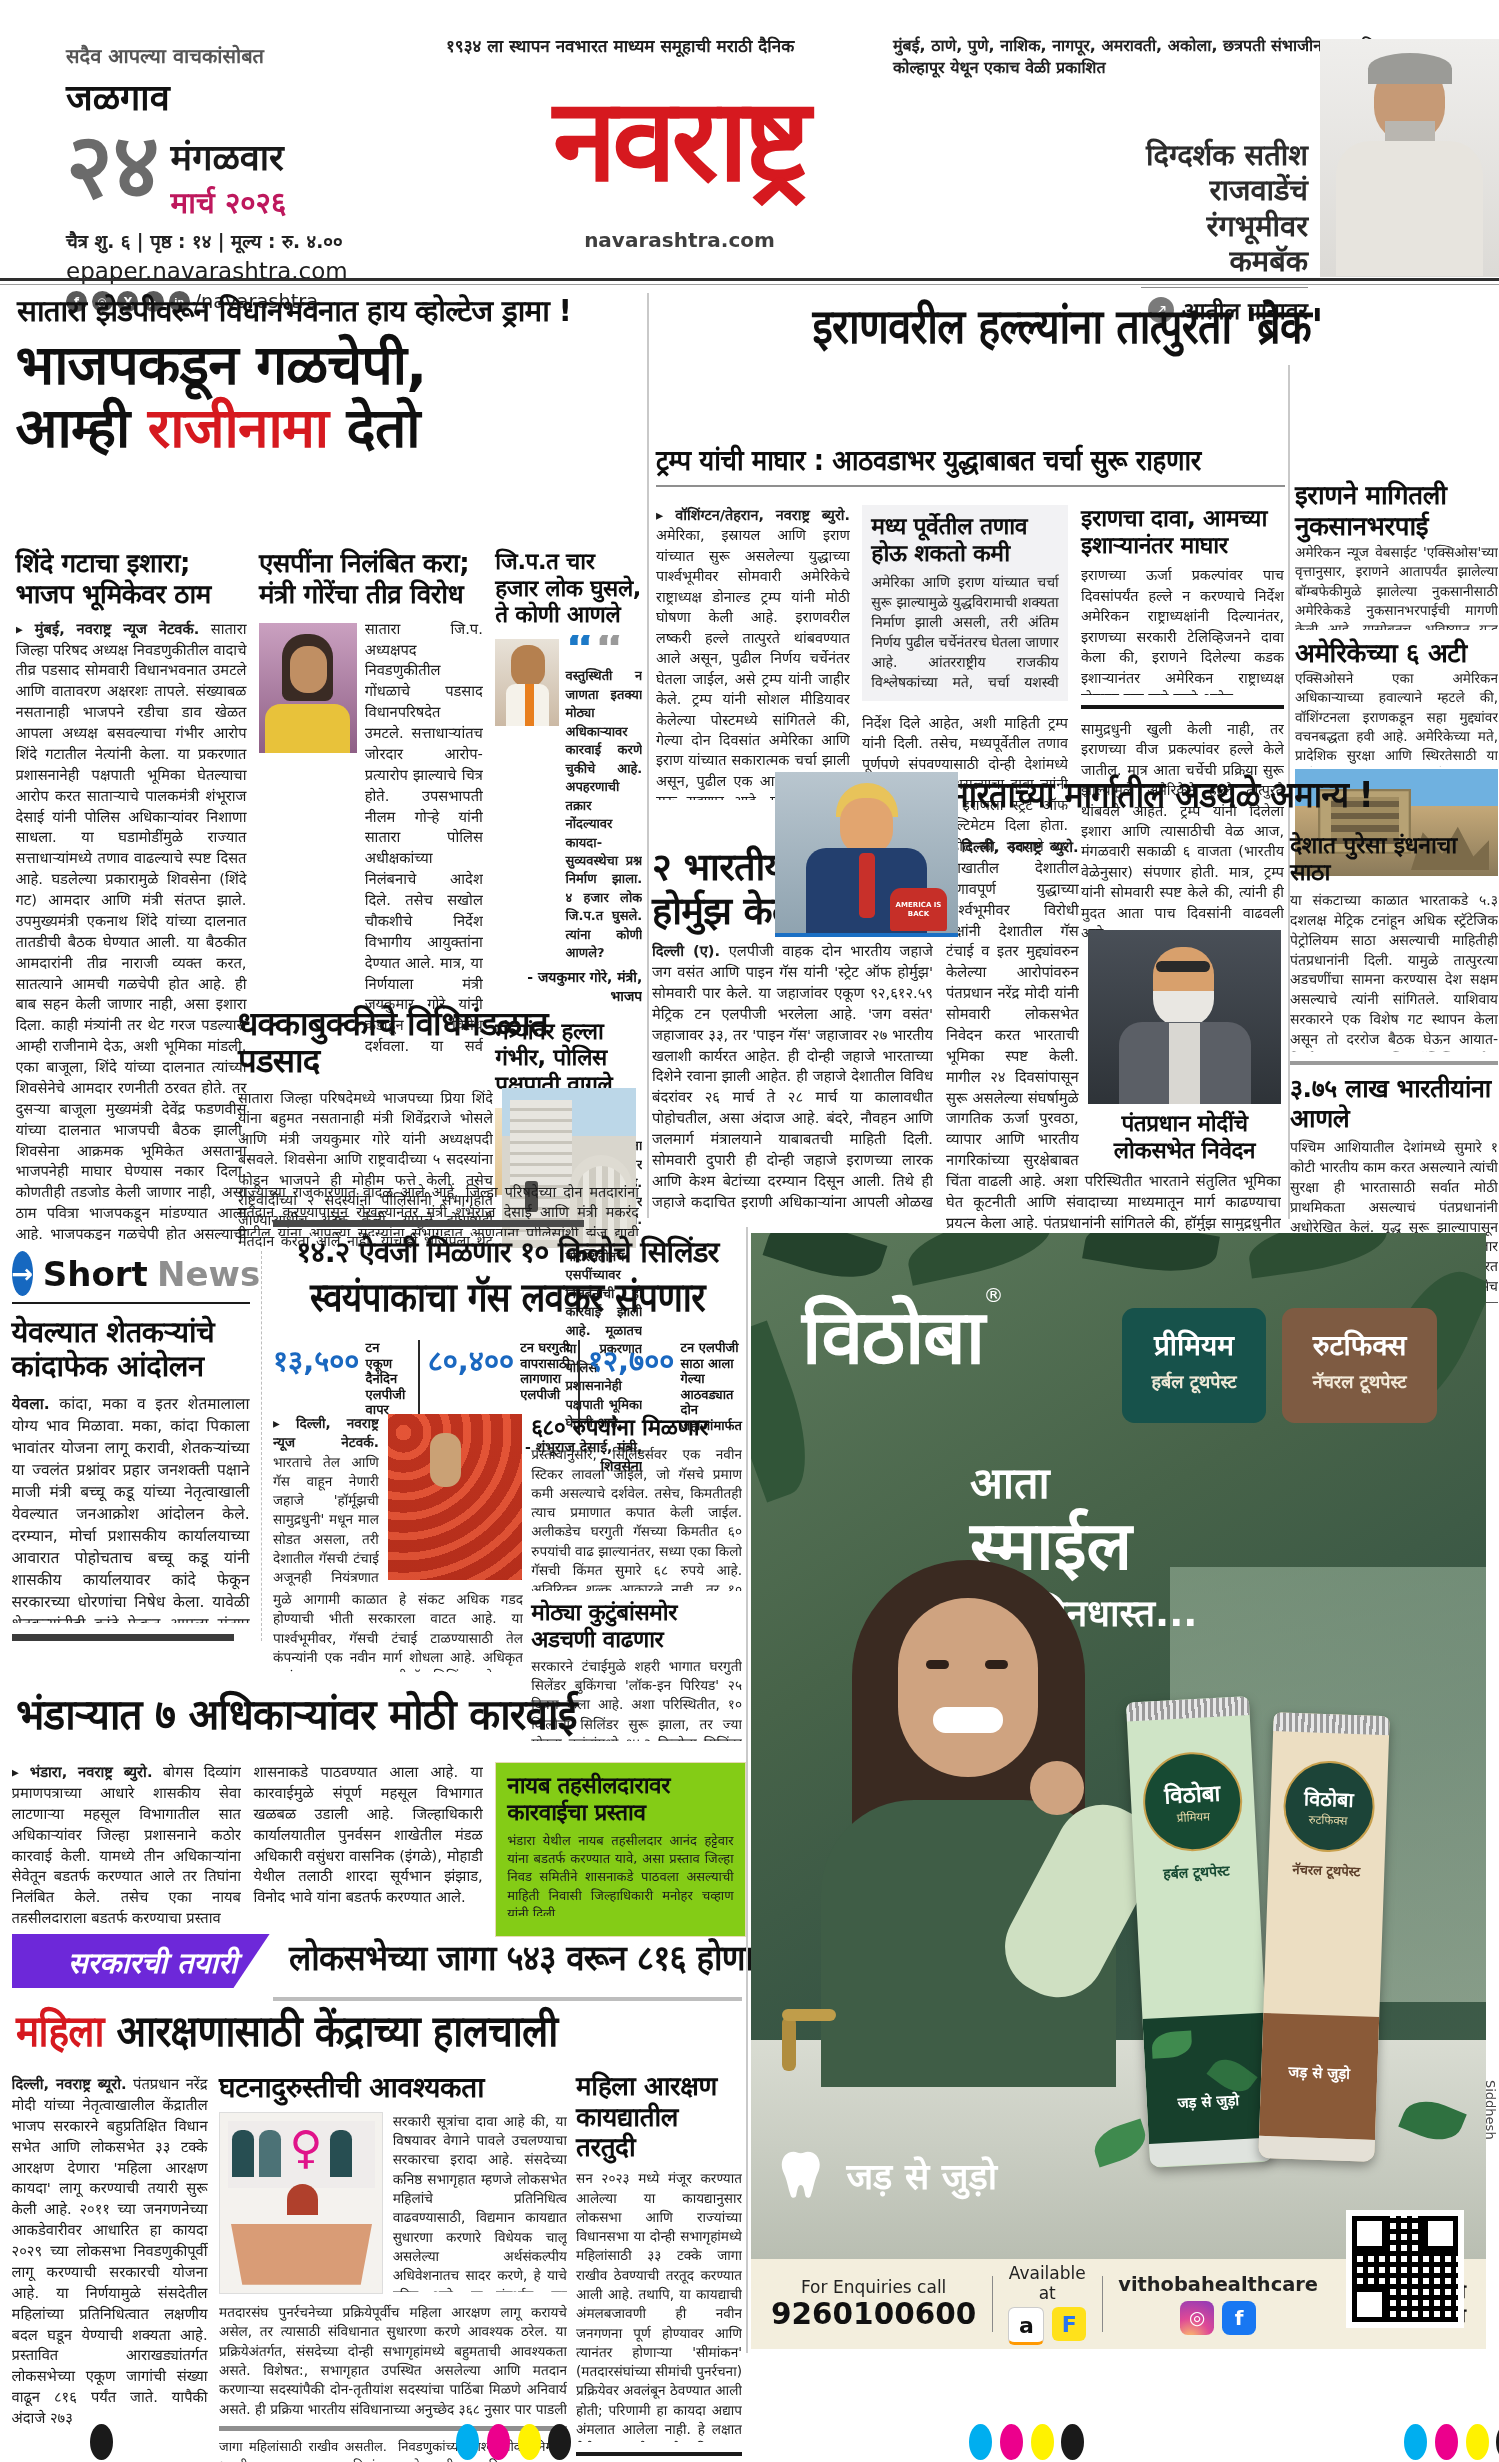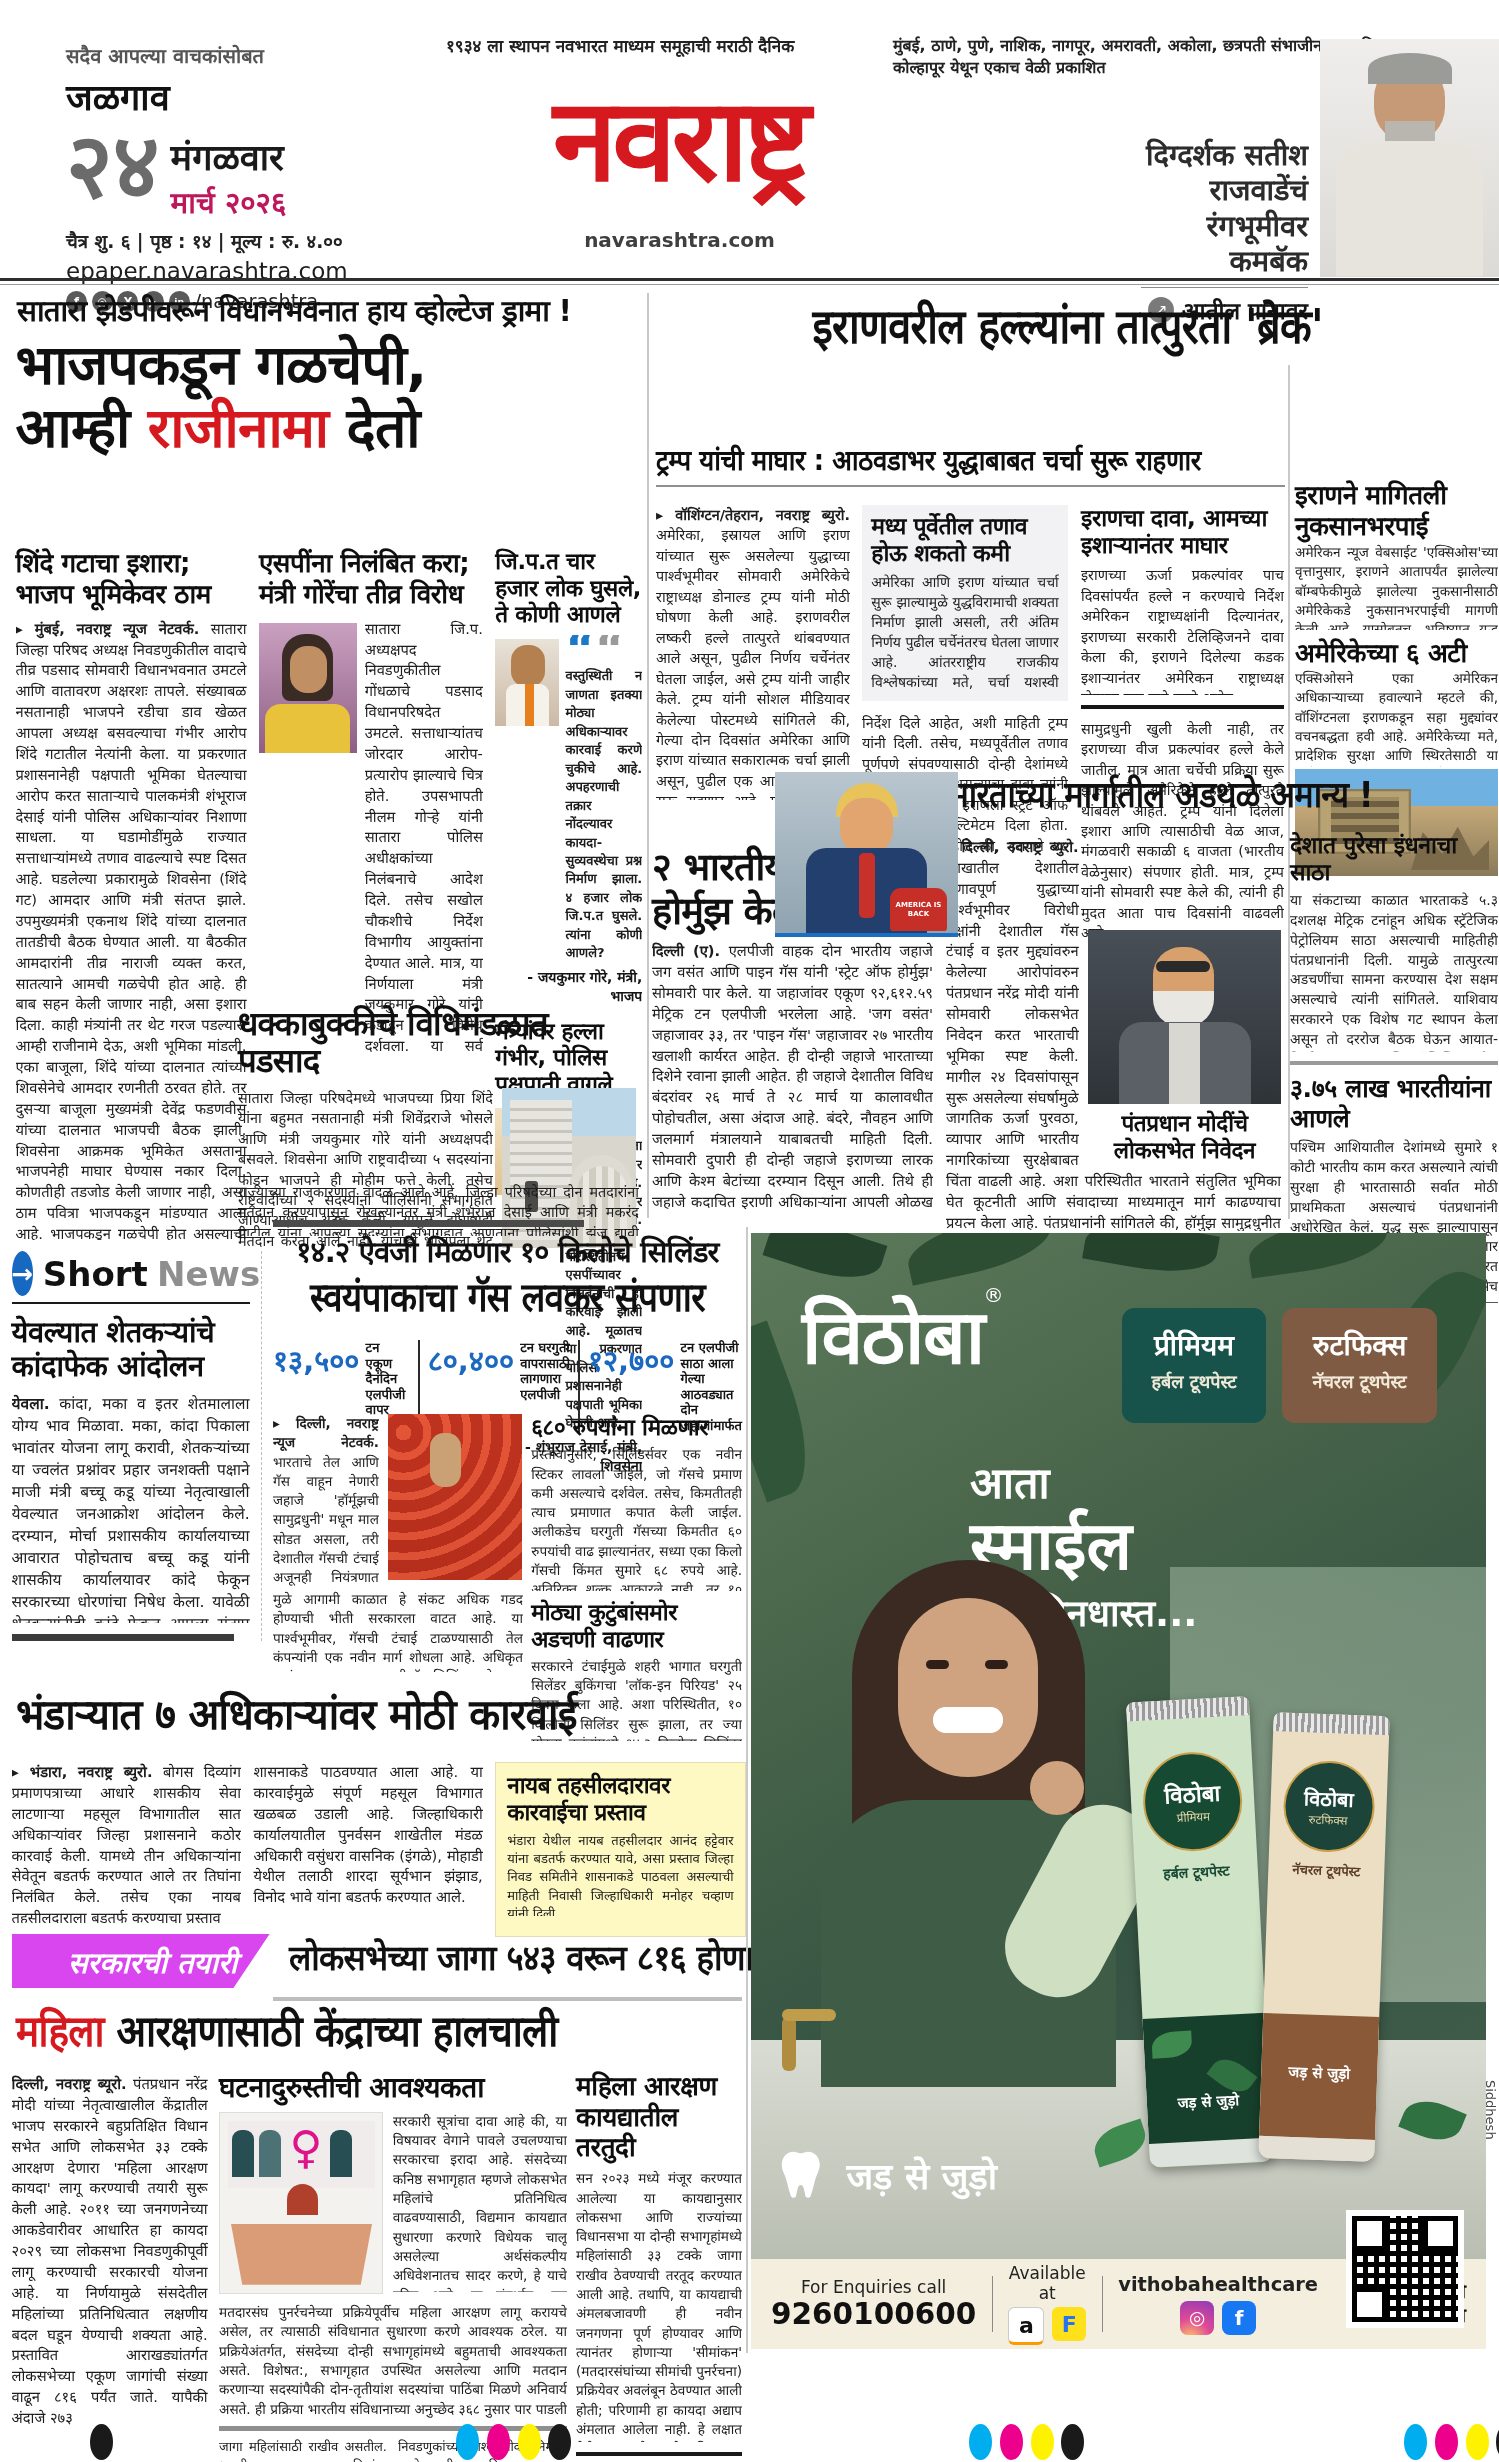--- a/index.html
+++ b/index.html
@@ -15,21 +15,21 @@
   .rt{text-align:right;}
   .nowrap{white-space:nowrap;display:inline-block;transform-origin:left center;}
   .ph{position:relative;overflow:hidden;background:#cfcfcf;}
   .rule{background:#2e2e2e;}
   .vline{background:#c9c9c9;width:1.6px;}
   .qmarks{font-size:45px;line-height:.6;font-weight:900;}
   .icon-circle{border-radius:50%;display:flex;align-items:center;justify-content:center;color:#fff;}
   .soc{width:21px;height:21px;background:#5a5a5a;font-size:11.6px;font-weight:700;}
   .statv{color:#1a68c0;font-weight:800;}
   .divbar{background:#161616;height:4.7px;}
-  .boxcream{background:#fef9c3;border:0.8px solid #e6d9b6;}
+  .boxcream{background:#84cc16;border:0.8px solid #e6d9b6;}
   .tube{position:absolute;border-radius:7.8px 7.8px 11px 11px;overflow:hidden;box-shadow:0 4.7px 11px rgba(0,0,0,.35);}
   .crimp{height:18.6px;background:repeating-linear-gradient(90deg,#e8e8e8 0 3.1px,#9a9a9a 3.1px 6.2px);}
   .tubelogo{border-radius:50%;border:2.3px solid #c9a14d;display:flex;flex-direction:column;align-items:center;justify-content:center;color:#fff;}
   .qr{background:
       repeating-linear-gradient(0deg,#000 0 5.4px,transparent 5.4px 11px),
       repeating-linear-gradient(90deg,#000 0 5.4px,#fff 5.4px 11px);}
   .qrcorner{position:absolute;width:25px;height:25px;border:5.4px solid #000;background:#fff;}
   .dot{width:23px;height:36px;border-radius:50%;}
   .leaf{position:absolute;background:#24422c;border-radius:60% 0 60% 0;}
 </style>
@@ -309,21 +309,21 @@
       <span style="font-weight:800;">▸ </span><span class="b">भंडारा, नवराष्ट्र ब्युरो.</span>
       <span>बोगस दिव्यांग प्रमाणपत्राच्या आधारे शासकीय सेवा लाटणाऱ्या महसूल विभागातील सात अधिकाऱ्यांवर जिल्हा प्रशासनाने कठोर कारवाई केली. यामध्ये तीन अधिकाऱ्यांना सेवेतून बडतर्फ करण्यात आले तर तिघांना निलंबित केले. तसेच एका नायब तहसीलदाराला बडतर्फ करण्याचा प्रस्ताव</span>
     </div>
     <div class="bd" style="width:233px;height:161px;font-size:14.7px;">शासनाकडे पाठवण्यात आला आहे. या कारवाईमुळे संपूर्ण महसूल विभागात खळबळ उडाली आहे. जिल्हाधिकारी कार्यालयातील पुनर्वसन शाखेतील मंडळ अधिकारी वसुंधरा वासनिक (इंगळे), मोहाडी येथील तलाठी शारदा सूर्यभान झंझाड, विनोद भावे यांना बडतर्फ करण्यात आले.</div>
     <div class="boxcream" style="width:230px;height:154px;padding:9.3px 11px;">
       <div class="sh" style="font-size:22.5px;">नायब तहसीलदारावर कारवाईचा प्रस्ताव</div>
       <div class="bd" style="font-size:13px;height:84px;margin-top:6.2px;">भंडारा येथील नायब तहसीलदार आनंद हट्टेवार यांना बडतर्फ करण्यात यावे, असा प्रस्ताव जिल्हा निवड समितीने शासनाकडे पाठवला असल्याची माहिती निवासी जिल्हाधिकारी मनोहर चव्हाण यांनी दिली.</div>
     </div>
   </div>
 
-  <div class="x" style="left:11.6px;top:1934px;width:258px;height:54px;background:#d946ef;clip-path:polygon(0 0,100% 0,86% 100%,0 100%);display:flex;align-items:center;justify-content:center;padding-left:24px;">
+  <div class="x" style="left:11.6px;top:1934px;width:258px;height:54px;background:#6d28d9;clip-path:polygon(0 0,100% 0,86% 100%,0 100%);display:flex;align-items:center;justify-content:center;padding-left:24px;">
     <span style="font-size:29px;font-weight:800;font-style:italic;color:#fff;">सरकारची तयारी</span>
   </div>
   <div class="x" style="left:289px;top:1939px;width:454px;">
     <span class="hl nowrap" style="font-size:35px;transform:scaleX(.94);">लोकसभेच्या जागा ५४३ वरून ८१६ होणार</span>
   </div>
   <div class="x" style="left:273px;top:1997px;width:469px;height:3.9px;background:#bdbdbd;"></div>
 
   <div class="x" style="left:15.5px;top:2007px;width:730px;">
     <span class="hl nowrap" style="font-size:43px;transform:scaleX(.9);">
       <span class="red">महिला</span><span> आरक्षणासाठी केंद्राच्या हालचाली</span>

